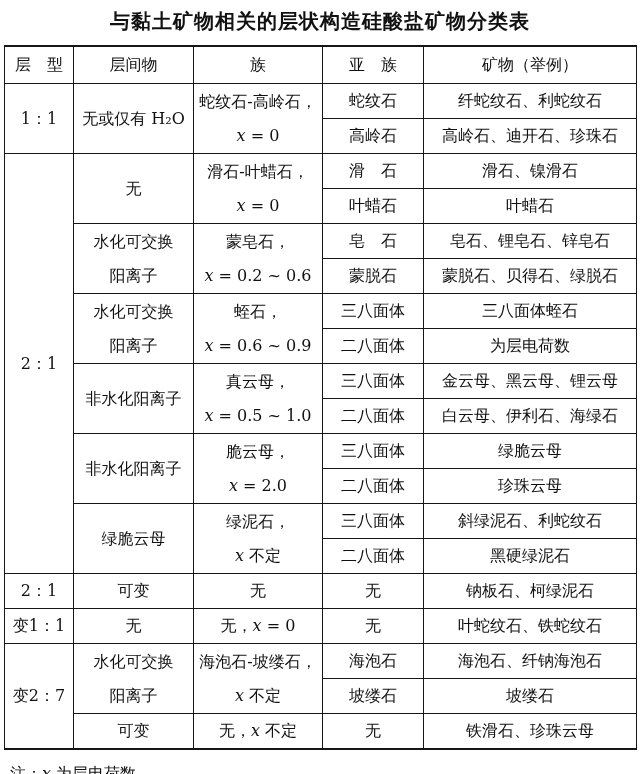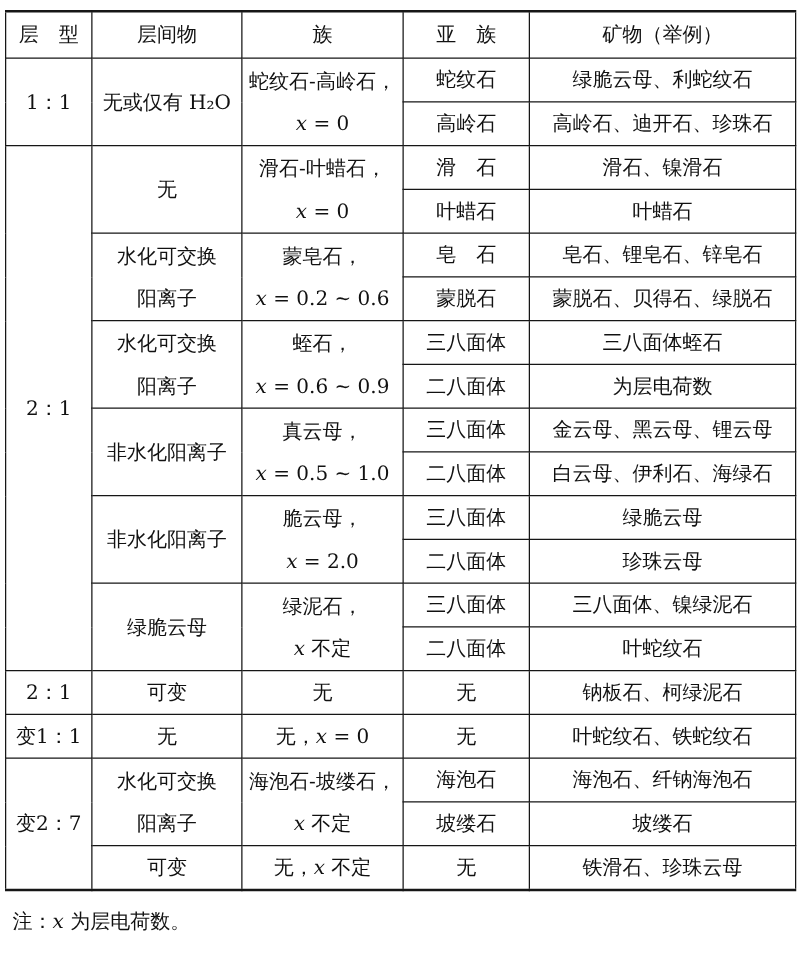--- a/index.html
+++ b/index.html
@@ -62,20 +62,21 @@
   .note {
     margin: 14px 0 0 10px;
     font-size: 16px;
     line-height: 20px;
   }
 </style>
 </head>
 <body>
 
 <div class="page">
+  <h1 class="title">与黏土矿物相关的层状构造硅酸盐矿物分类表</h1>
   <table class="tbl">
     <colgroup>
         <col style="width: 69px;">
         <col style="width: 120px;">
         <col style="width: 129px;">
         <col style="width: 101px;">
         <col style="width: 213px;">
       </colgroup>
     <thead>
         <tr>
@@ -85,21 +86,21 @@
           <th>亚　族</th>
           <th>矿物（举例）</th>
         </tr>
       </thead>
     <tbody>
         <tr>
           <td rowspan="2">1：1</td>
           <td rowspan="2">无或仅有 H₂O</td>
           <td rowspan="2">蛇纹石-高岭石，<br><i>x</i> = 0</td>
           <td>蛇纹石</td>
-          <td>绿脆云母、利蛇纹石</td>
+          <td>纤蛇纹石、利蛇纹石</td>
         </tr>
         <tr>
           <td>高岭石</td>
           <td>高岭石、迪开石、珍珠石</td>
         </tr>
         <tr>
           <td rowspan="12">2：1</td>
           <td rowspan="2">无</td>
           <td rowspan="2">滑石-叶蜡石，<br><i>x</i> = 0</td>
           <td>滑　石</td>
@@ -146,25 +147,25 @@
           <td>绿脆云母</td>
         </tr>
         <tr>
           <td>二八面体</td>
           <td>珍珠云母</td>
         </tr>
         <tr>
           <td rowspan="2">绿脆云母</td>
           <td rowspan="2">绿泥石，<br><i>x</i> 不定</td>
           <td>三八面体</td>
-          <td>三八面体、镍绿泥石</td>
+          <td>斜绿泥石、利蛇纹石</td>
         </tr>
         <tr>
           <td>二八面体</td>
-          <td>叶蛇纹石</td>
+          <td>黑硬绿泥石</td>
         </tr>
         <tr>
           <td>2：1</td>
           <td>可变</td>
           <td>无</td>
           <td>无</td>
           <td>钠板石、柯绿泥石</td>
         </tr>
         <tr>
           <td>变1：1</td>

